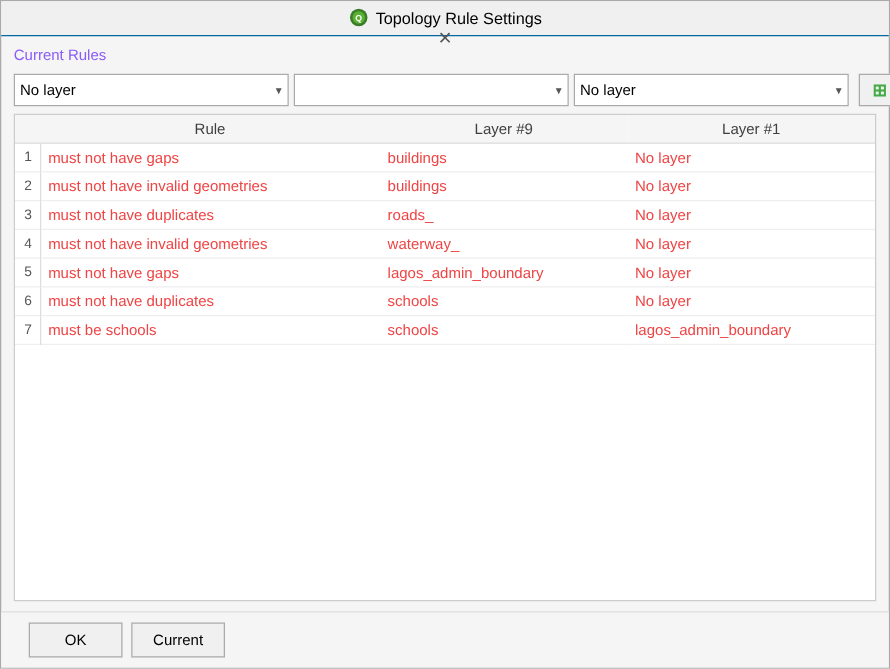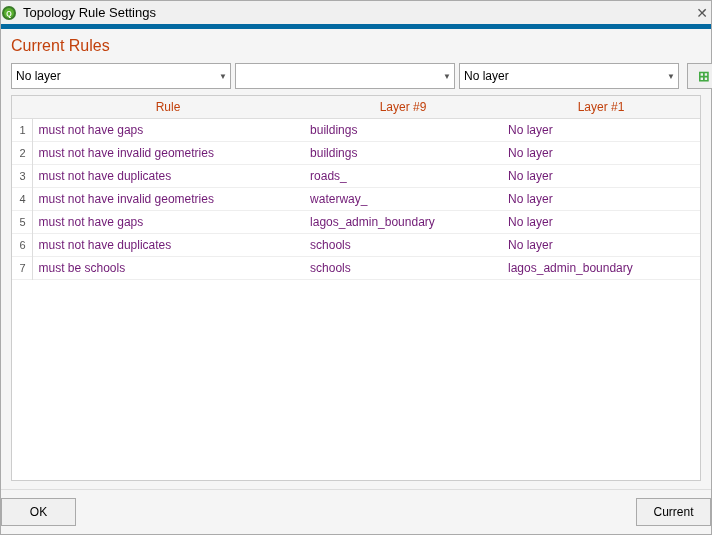--- a/index.html
+++ b/index.html
@@ -17,26 +17,27 @@
       width: 712px;
       height: 535px;
       background: #f5f5f5;
       border: 1px solid #aaa;
       box-shadow: 2px 2px 8px rgba(0,0,0,0.3);
       display: flex;
       flex-direction: column;
     }
     .title-bar {
       background: #f0f0f0;
-      border-bottom: 5px solid #0369a1;
+      border-bottom: 1px solid #0369a1;
       padding: 5px 0;
       display: flex;
       align-items: center;
       justify-content: space-between;
       height: 28px;
+      flex-direction: column;
     }
     .title-bar-left {
       display: flex;
       align-items: center;
       gap: 6px;
     }
     .title-icon {
       width: 16px;
       height: 16px;
     }
@@ -57,22 +58,22 @@
       justify-content: center;
     }
     .content {
       flex: 1;
       padding: 8px 10px;
       display: flex;
       flex-direction: column;
       gap: 6px;
     }
     .section-label {
-      font-size: 16px;
-      color: #c2410c;
+      font-size: 12px;
+      color: #8b5cf6;
       margin-bottom: 2px;
     }
     .row-controls {
       display: flex;
       align-items: center;
       gap: 4px;
     }
     .combo {
       height: 26px;
       border: 1px solid #aaa;
@@ -124,47 +125,47 @@
     table {
       width: 100%;
       border-collapse: collapse;
       font-size: 12px;
     }
     thead tr {
       background: #f5f5f5;
     }
     thead th {
       padding: 4px 6px;
-      color: #c2410c;
+      color: #404040;
       font-weight: normal;
       border-bottom: 1px solid #ddd;
       text-align: center;
     }
     thead th:first-child {
       width: 20px;
       color: #333;
     }
     tbody tr {
       border-bottom: 1px solid #eee;
     }
     tbody td {
       padding: 4px 6px;
-      color: #701a75;
+      color: #ef4444;
     }
     tbody td:first-child {
       width: 20px;
       text-align: right;
       color: #555;
       font-size: 11px;
       border-right: 1px solid #ddd;
     }
     .footer {
-      padding: 8px 0;
-      display: flex;
-      justify-content: space-between;
+      padding: 8px 22px;
+      display: flex;
+      justify-content: flex-start;
       gap: 7px;
       border-top: 1px solid #ddd;
       background: #f5f5f5;
     }
     .footer-btn {
       height: 28px;
       min-width: 75px;
       padding: 0 12px;
       border: 1px solid #aaa;
       background: #f0f0f0;

